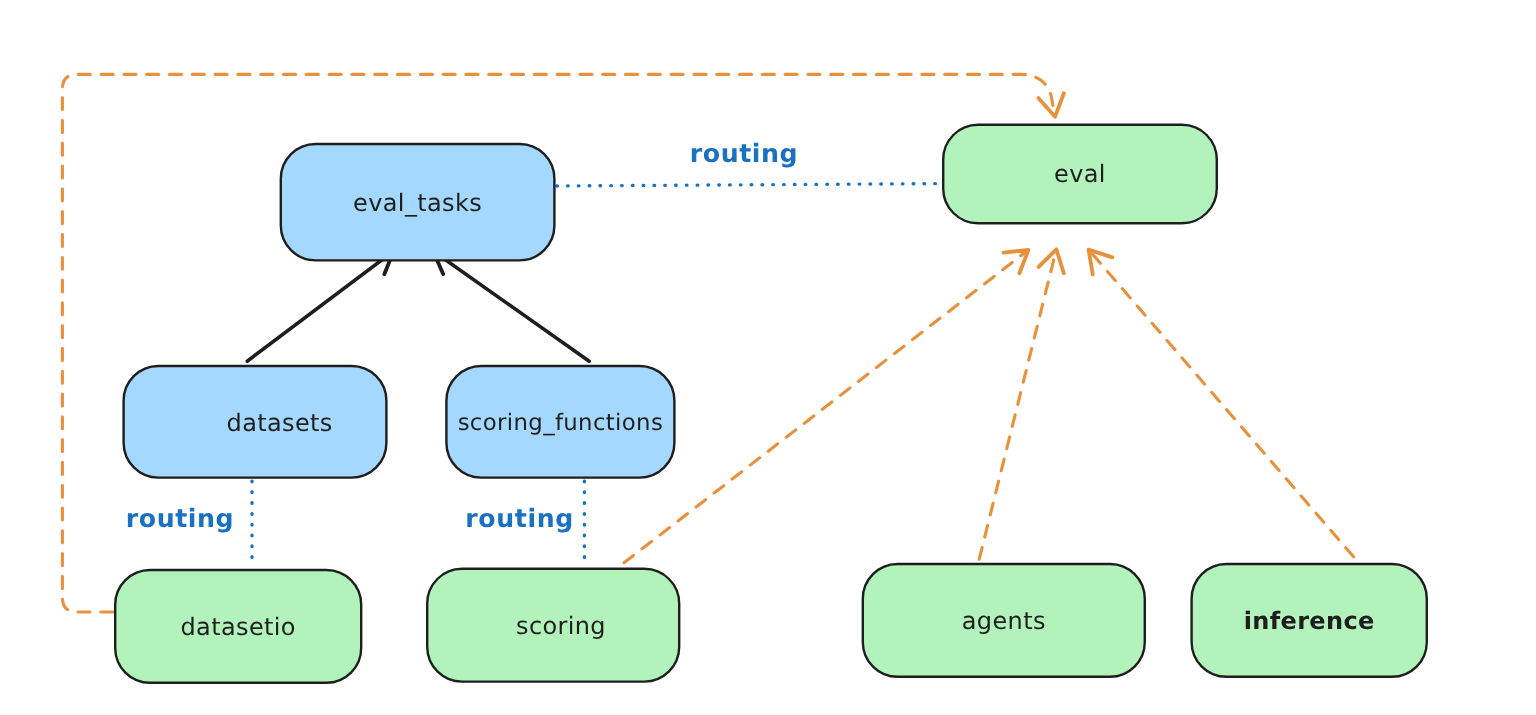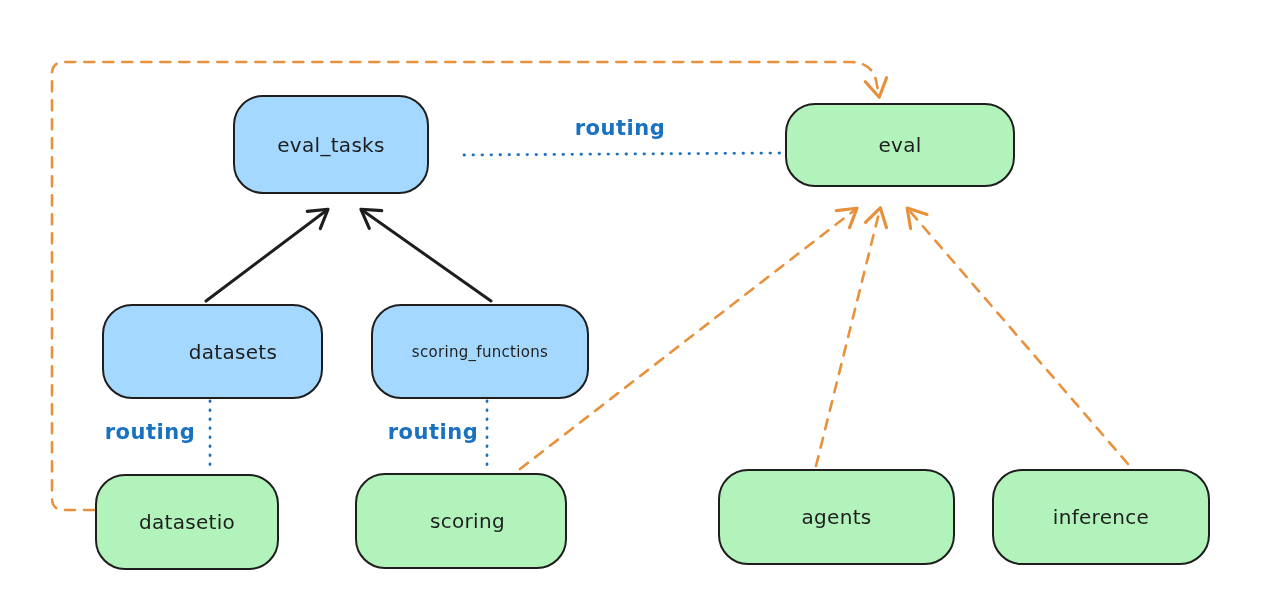--- a/index.html
+++ b/index.html
@@ -21,28 +21,28 @@
     display: flex;
     align-items: center;
     justify-content: center;
     border: 2.5px solid #1e1e1e;
     border-radius: 30px;
     font-size: 20px;
     color: #1e1e1e;
     letter-spacing: 0.3px;
     box-sizing: border-box;
   }
-  .node-eval-tasks        { left: 233px; top: 95px; width: 196px; height: 99px; }
+  .node-eval-tasks        { left: 233px; top: 119px; width: 230px; height: 99px; }
   .node-eval              { left: 785px; top: 103px; width: 230px; height: 84px; }
   .node-datasets          { left: 102px; top: 304px; width: 221px; height: 95px; padding-left: 41px; }
-  .node-scoring-functions { left: 371px; top: 304px; width: 218px; height: 95px; font-size: 15px; }
-  .node-datasetio         { left:  95px; top: 474px; width: 184px; height: 96px; }
+  .node-scoring-functions { left: 371px; top: 304px; width: 192px; height: 95px; font-size: 19px; }
+  .node-datasetio         { left:  95px; top: 474px; width: 207px; height: 96px; }
   .node-scoring           { left: 355px; top: 473px; width: 212px; height: 96px; padding-left: 13px; }
   .node-agents            { left: 718px; top: 469px; width: 237px; height: 96px; }
-  .node-inference         { left: 992px; top: 469px; width: 218px; height: 96px; }
+  .node-inference         { left: 992px; top: 469px; width: 198px; height: 96px; font-weight: bold; }
   .edge-label {
     position: absolute;
     width: 120px;
     text-align: center;
     font-size: 21px;
     font-weight: 600;
     color: #1971c2;
     letter-spacing: 0.5px;
   }
   .edge-label-top      { left: 560px; top: 116px; }

